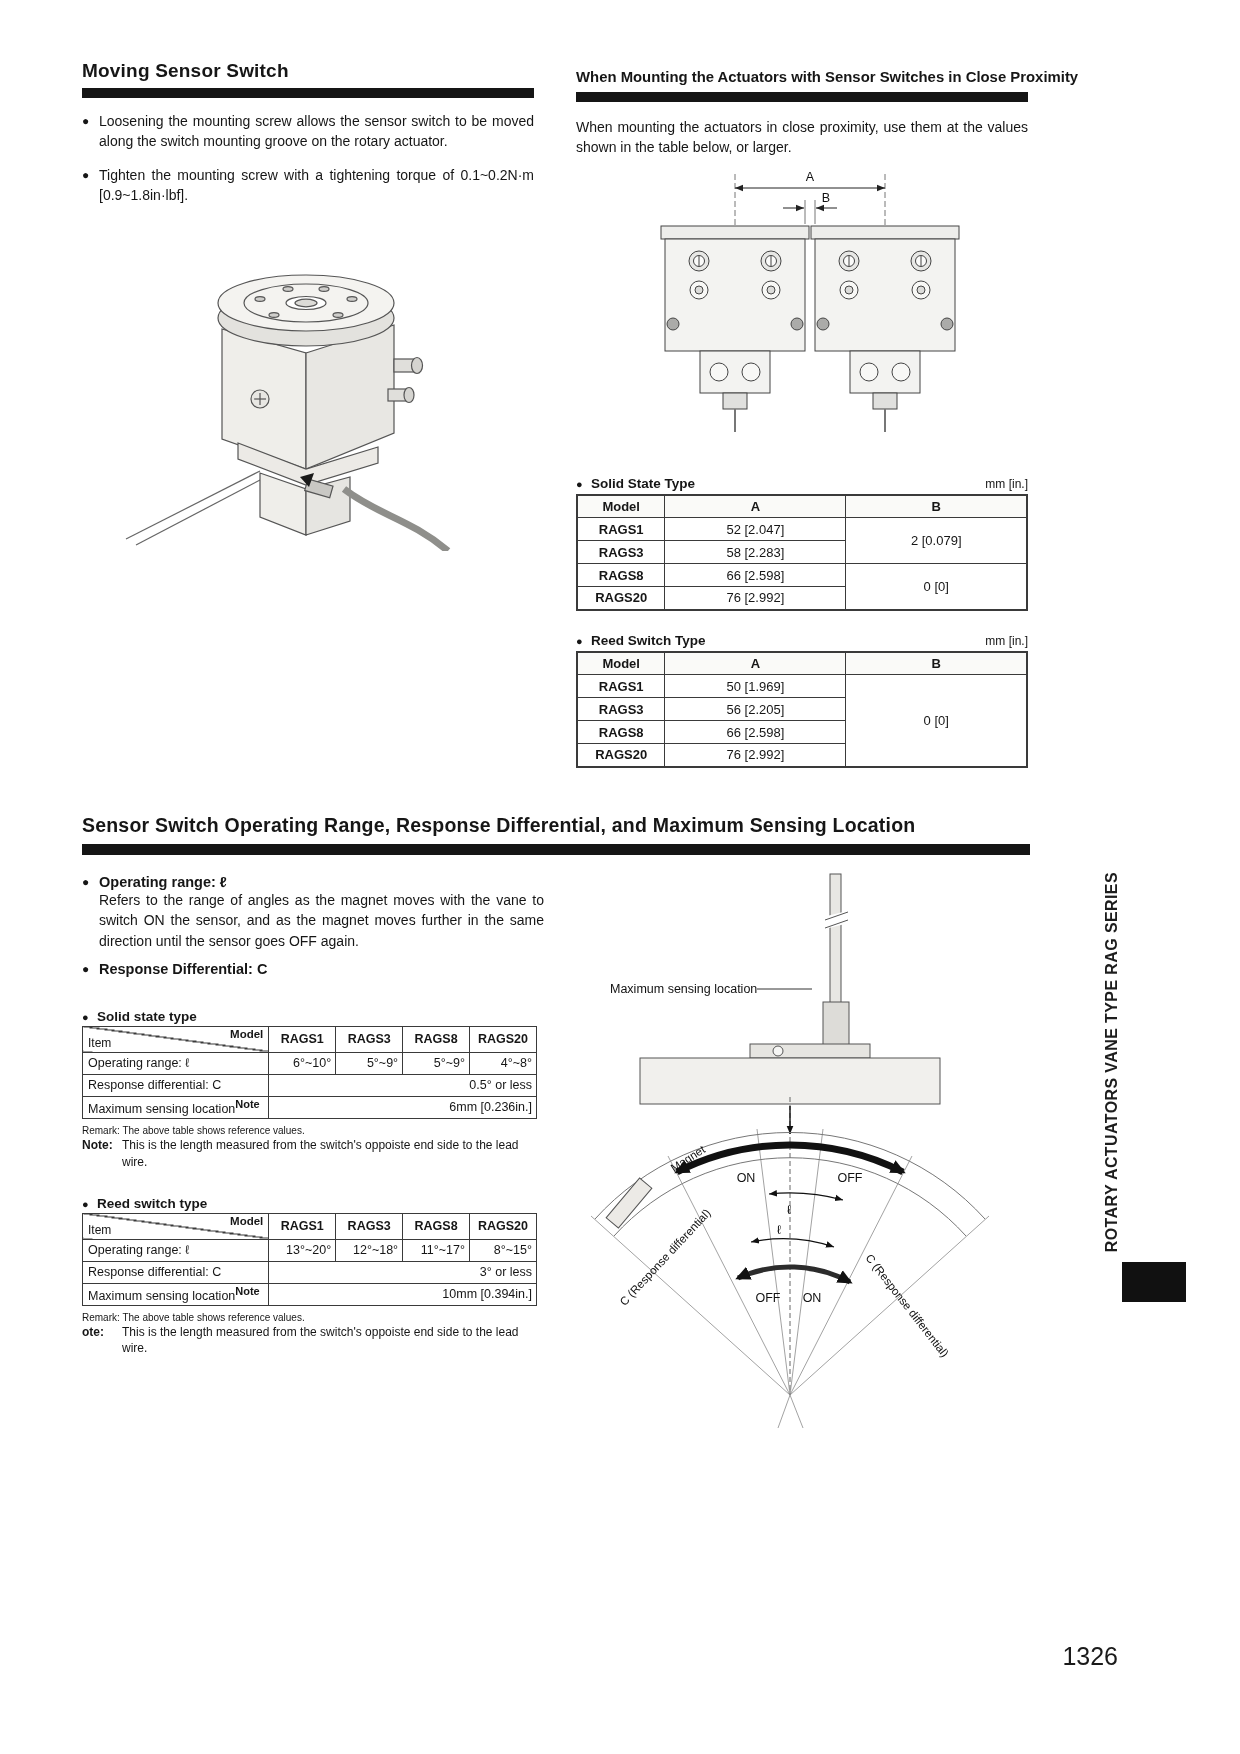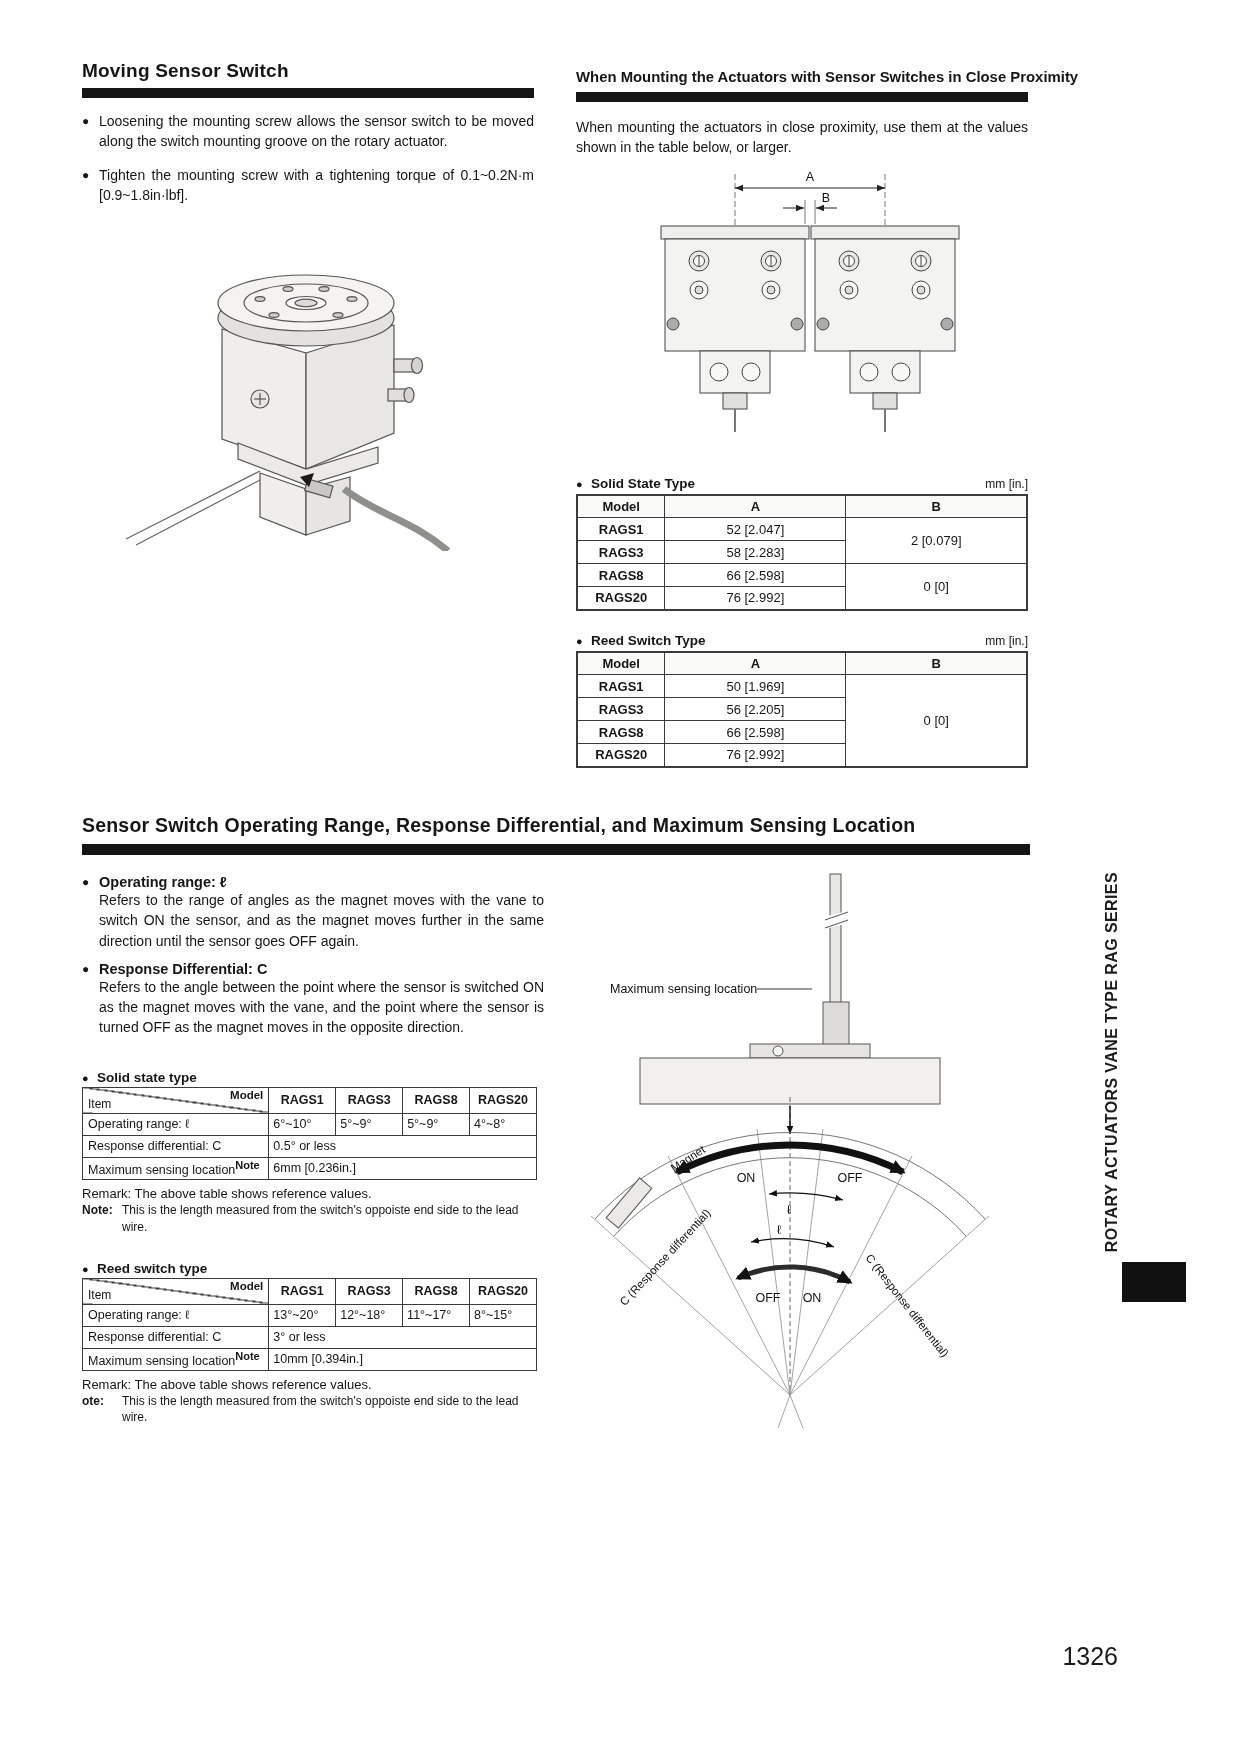--- a/index.html
+++ b/index.html
@@ -31,31 +31,31 @@
   .dim-table{width:452px;font-size:13px;border:2px solid #3a3a3a;}
   .dim-table th,.dim-table td{border:1px solid #3a3a3a;height:23px;text-align:center;padding:0 4px;}
   .dim-table th{font-weight:bold;background:#fafaf8;}
   .dim-table td.model{font-weight:bold;}
   .col-model{width:88px;} .col-a{width:182px;} .col-b{width:182px;}
 
   .spec-table{width:455px;font-size:12.5px;border:1.5px solid #3a3a3a;margin-top:2px;}
   .spec-table th,.spec-table td{border:1px solid #3a3a3a;height:22px;padding:0 4px;}
   .spec-table th{font-weight:bold;text-align:center;}
   .spec-table td.lbl{text-align:left;padding-left:5px;}
-  .spec-table td.val{text-align:left;}
+  .spec-table td.val{text-align:right;}
   .spec-table sup{font-size:11px;font-weight:bold;}
   th.diag{position:relative;width:187px;height:26px;font-weight:normal;
     background:linear-gradient(to top right,
       transparent calc(50% - .7px), #3a3a3a calc(50% - .7px),
       #3a3a3a calc(50% + .7px), transparent calc(50% + .7px));}
   .diag-model{position:absolute;top:1px;right:5px;font-weight:bold;font-size:11.5px;}
   .diag-item{position:absolute;bottom:2px;left:5px;font-size:12px;}
   th.model-h{width:67px;}
 
-  .remark{font-size:13px;line-height:1.35;margin-top:5px;}
+  .remark{font-size:10px;line-height:1.35;margin-top:5px;}
   .note-line{display:flex;font-size:12px;line-height:1.35;}
   .note-label{flex:none;width:40px;font-weight:bold;}
   .note-text{flex:1;}
 
   .side-title{position:absolute;left:1103px;top:872px;writing-mode:vertical-rl;transform:rotate(180deg);
     font-size:16px;font-weight:600;letter-spacing:.4px;color:#1d1d1d;white-space:nowrap;}
   .side-tab{position:absolute;left:1122px;top:1262px;width:64px;height:40px;background:#111;}
   .page-num{position:absolute;left:1008px;top:1642px;width:110px;text-align:right;font-size:25px;color:#1a1a1a;}
 
   svg text{font-family:"Liberation Sans","DejaVu Sans",sans-serif;fill:#111;}
@@ -273,21 +273,20 @@
     <div class="sub-head">
       <span class="dot">●</span>
       <span>Operating range: ℓ</span>
     </div>
     <p class="body-text indent">Refers to the range of angles as the magnet moves with the vane to switch ON the sensor, and as the magnet moves further in the same direction until the sensor goes OFF again.</p>
 
     <div class="sub-head">
       <span class="dot">●</span>
       <span>Response Differential: C</span>
     </div>
-    <p class="body-text indent">Refers to the angle between the point where the sensor is switched ON as the magnet moves with the vane, and the point where the sensor is turned OFF as the magnet moves in the opposite direction.</p>
 
     <div class="tbl-label" style="margin-top:32px;">
       <span class="dot">●</span>
       <span>Solid state type</span>
     </div>
     <table class="spec-table">
       <thead>
         <tr>
           <th class="diag">
             <span class="diag-model">Model</span>

